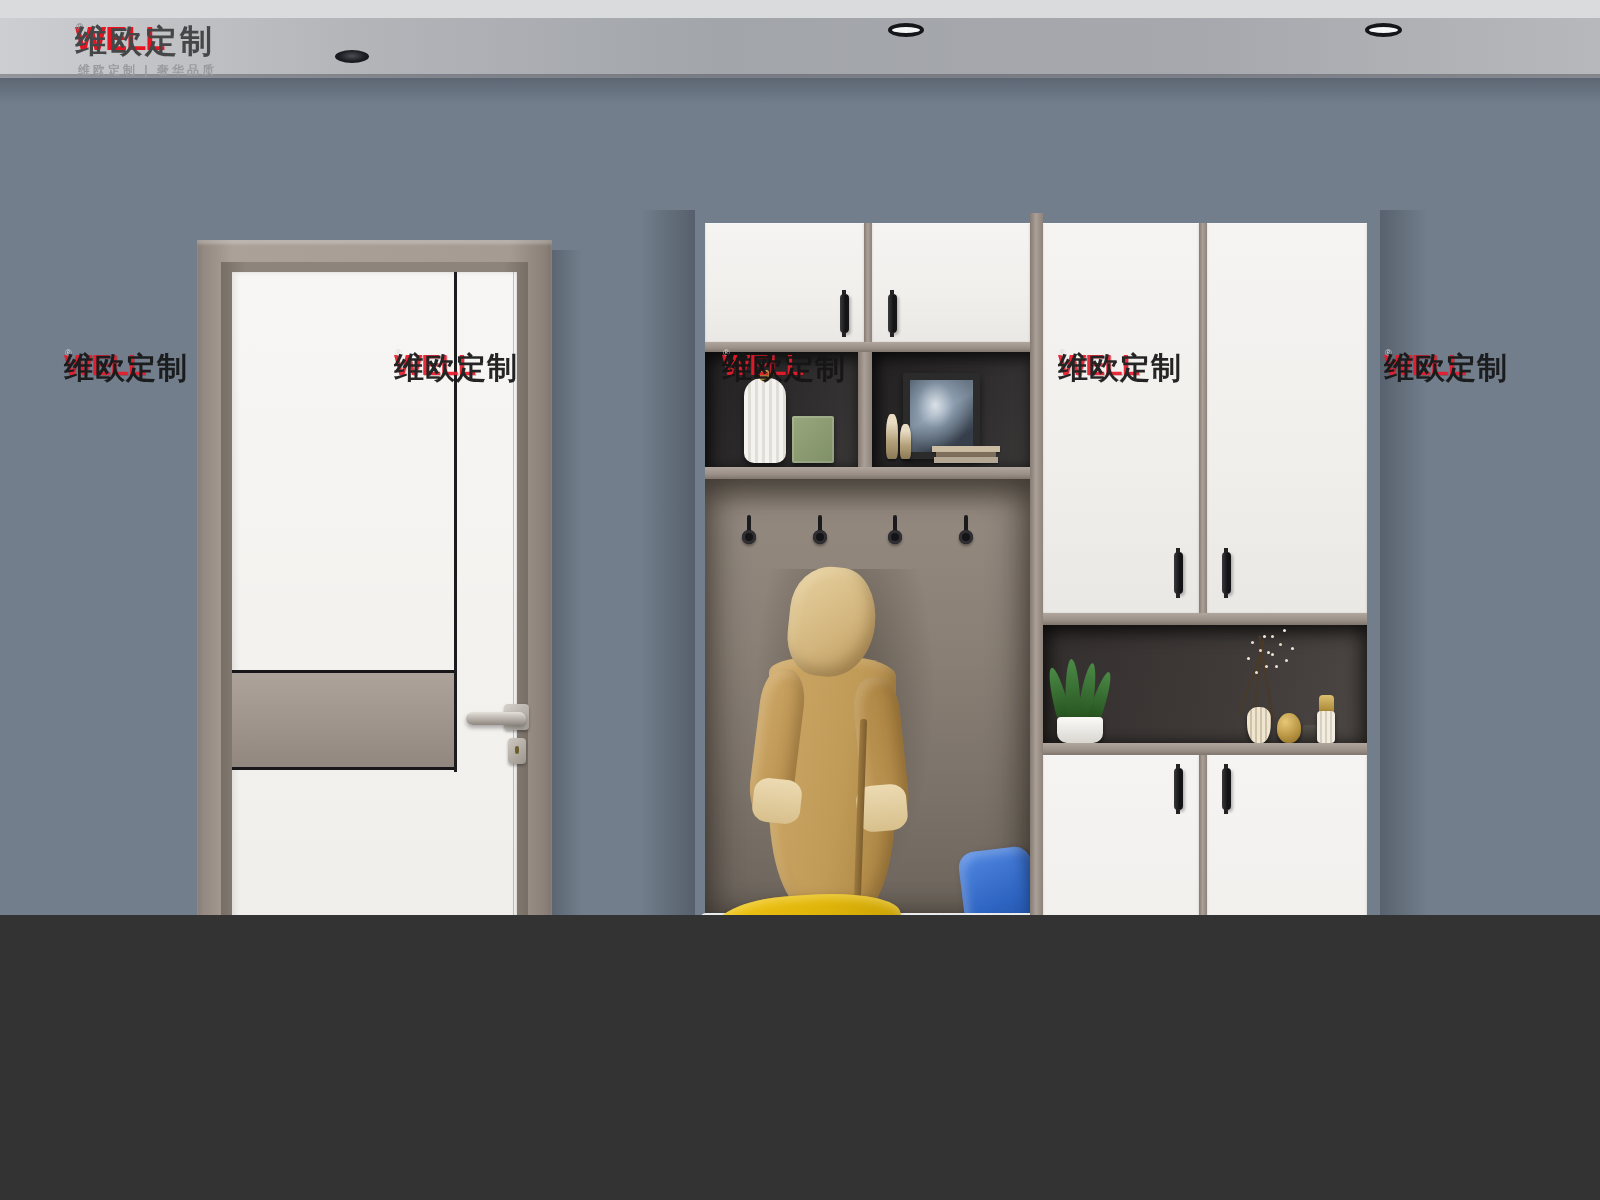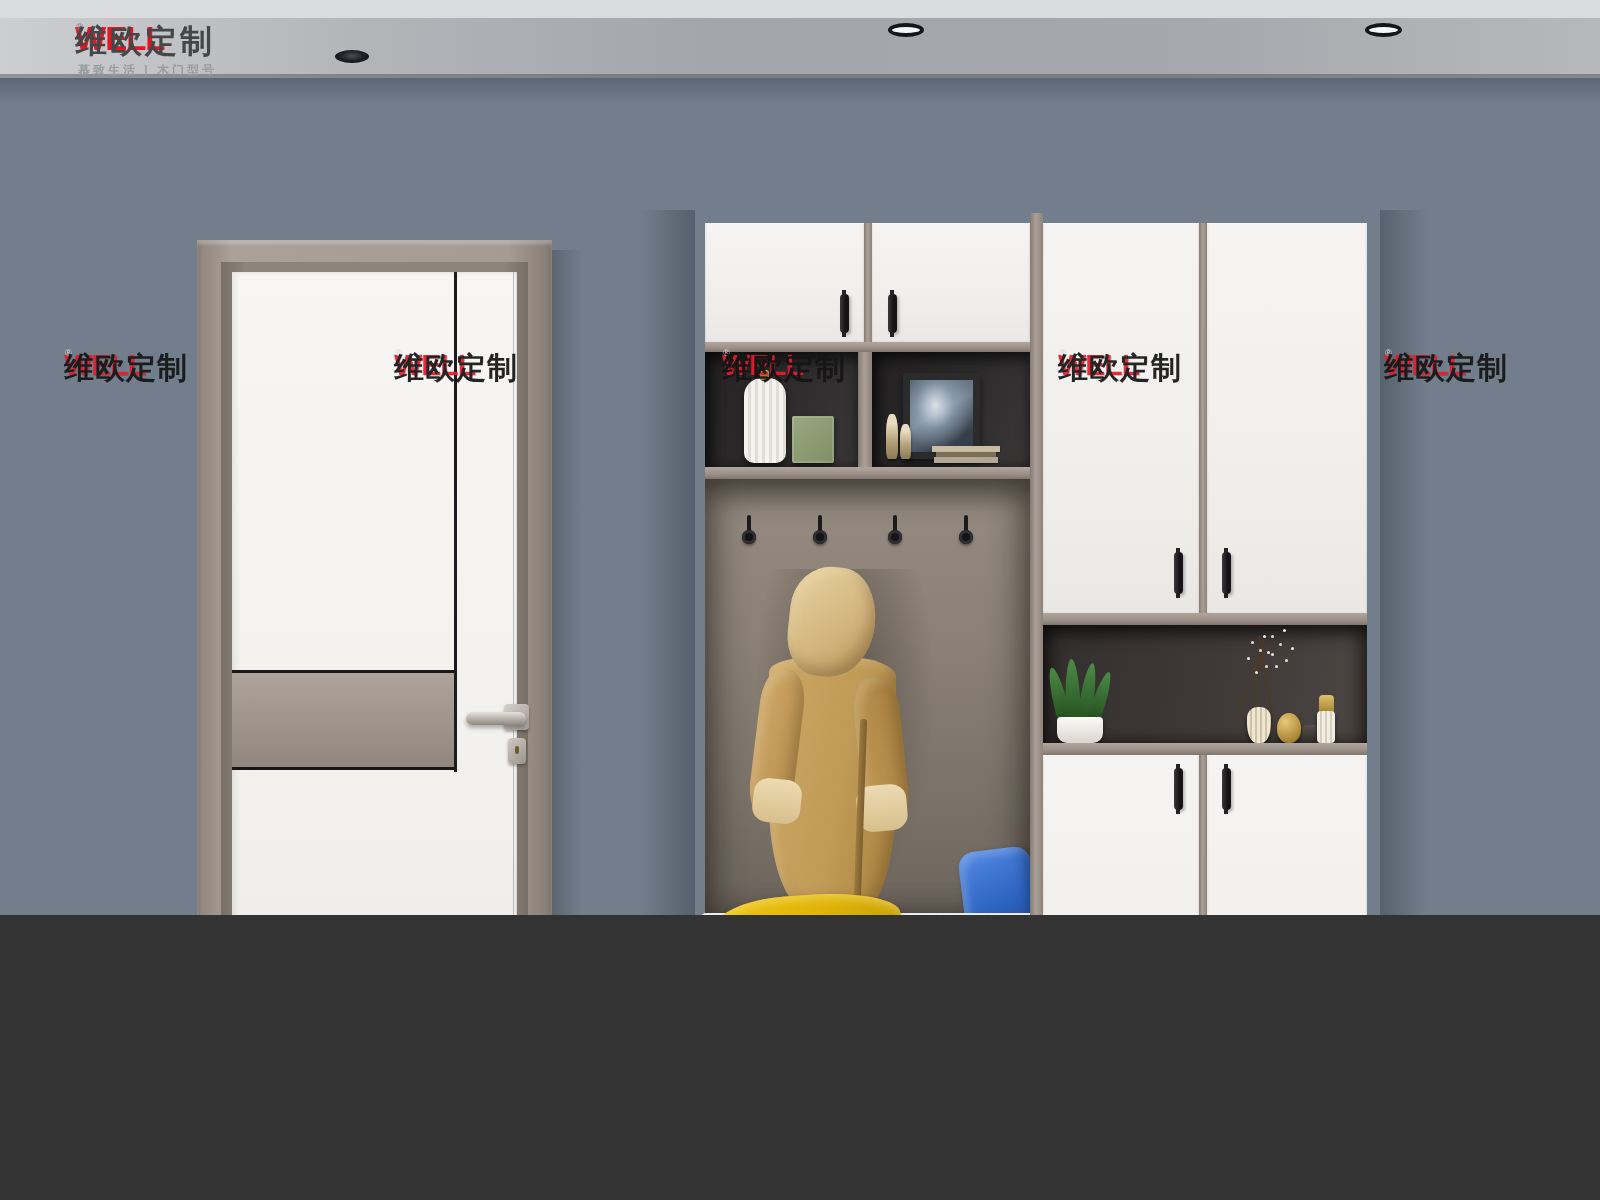--- a/index.html
+++ b/index.html
@@ -315,21 +315,21 @@
 
   <div class="cab-contact-shadow"></div>
   <div class="door-reflection"></div>
   <div class="sun-door"></div>
 
   <div class="logo">
     <span class="well">WELL</span>
       <span class="reg">®</span>
       <span class="cn">维欧定制</span>
   </div>
-  <div class="tagline">慕致生活 | 木门型号</div>
+  <div class="tagline">维欧定制 | 奢华品质</div>
 
   <div class="wm" style="left:64px;top:348px;">
       <span class="well">WELL</span>
       <span class="reg">®</span>
       <span class="cn">维欧定制</span>
     </div>
   <div class="wm" style="left:394px;top:348px;">
       <span class="well">WELL</span>
       <span class="reg">®</span>
       <span class="cn">维欧定制</span>

